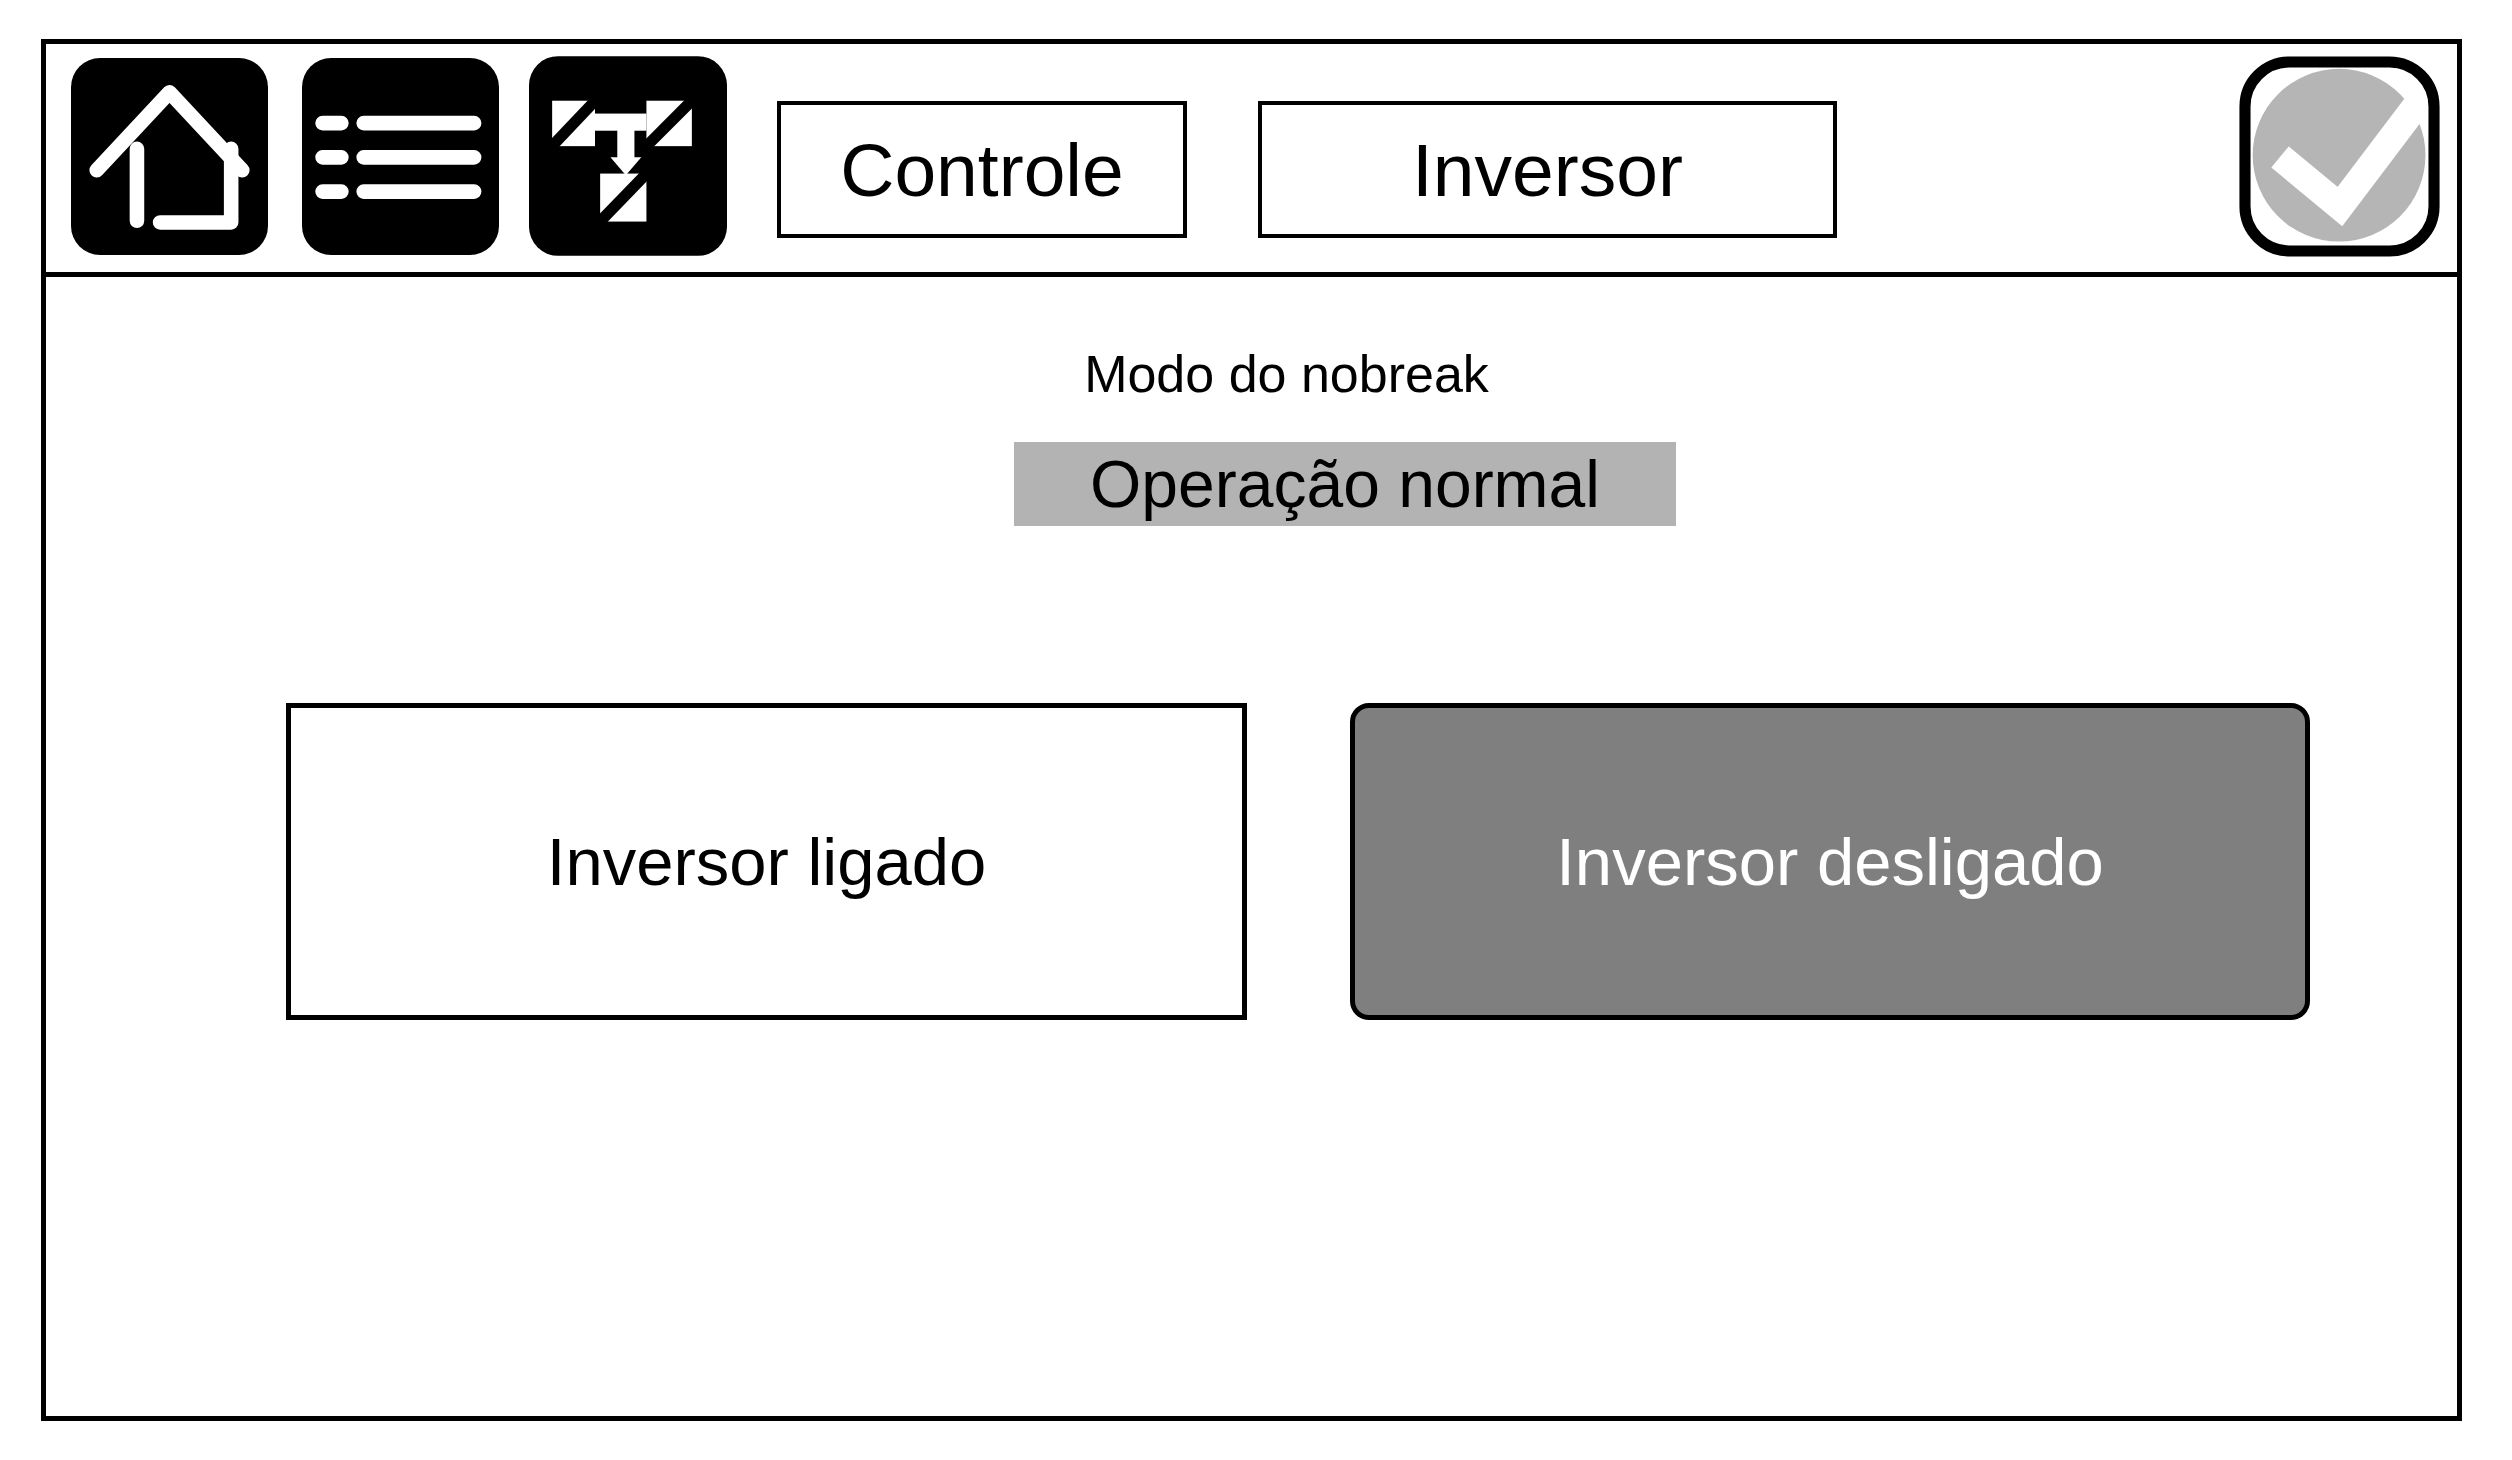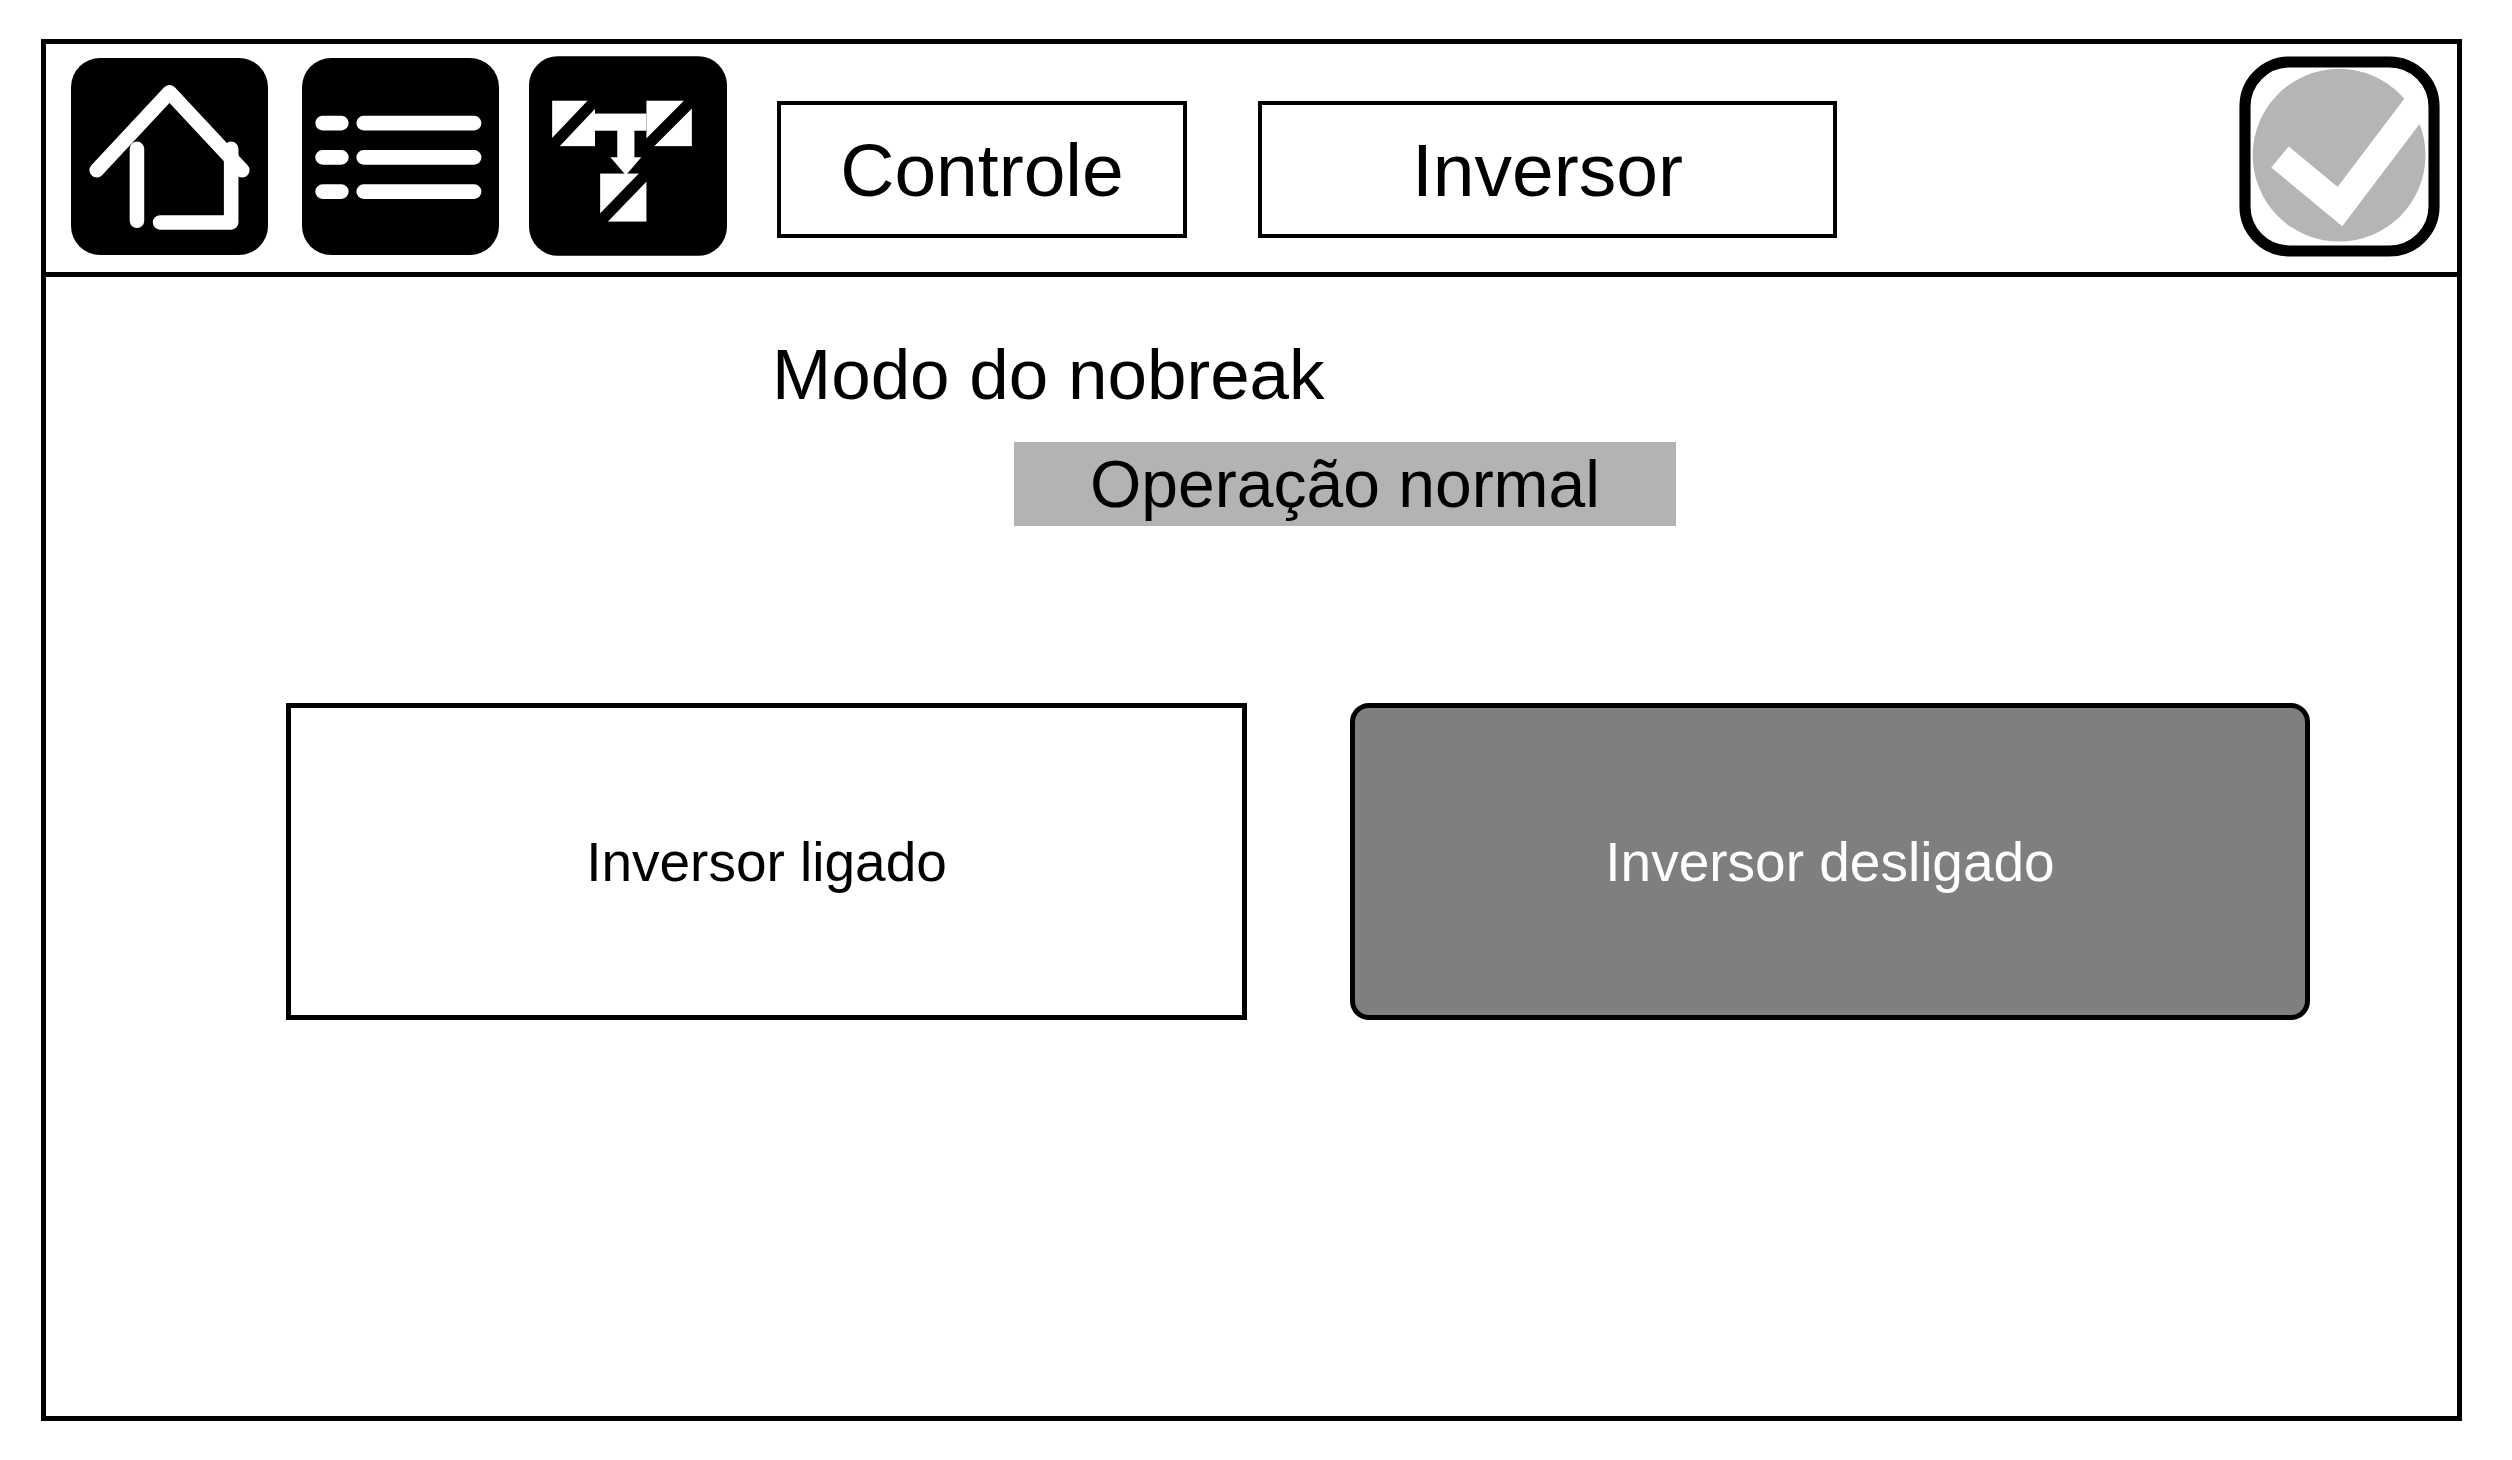--- a/index.html
+++ b/index.html
@@ -71,23 +71,23 @@
     height: 201px;
     line-height: 0;
   }
   .mode-title {
     position: absolute;
     left: 726px;
     top: 291px;
     width: 1029px;
     height: 79px;
     line-height: 79px;
-    text-align: left;
+    text-align: center;
     color: #000000;
-    font-size: 71px;
+    font-size: 52px;
     white-space: nowrap;
   }
   .mode-status {
     position: absolute;
     left: 968px;
     top: 398px;
     width: 662px;
     height: 84px;
     line-height: 84px;
     background: #b3b3b3;
@@ -96,21 +96,21 @@
     font-size: 66px;
     white-space: nowrap;
   }
   .big-btn {
     position: absolute;
     top: 659px;
     height: 317px;
     border: 5.1px solid #000000;
     box-sizing: border-box;
     font-family: "Liberation Sans", sans-serif;
-    font-size: 55px;
+    font-size: 67px;
     text-align: center;
     cursor: pointer;
     padding: 0;
     white-space: nowrap;
   }
   #inverter-on-btn {
     left: 240px;
     width: 961px;
     background: #ffffff;
     color: #000000;

